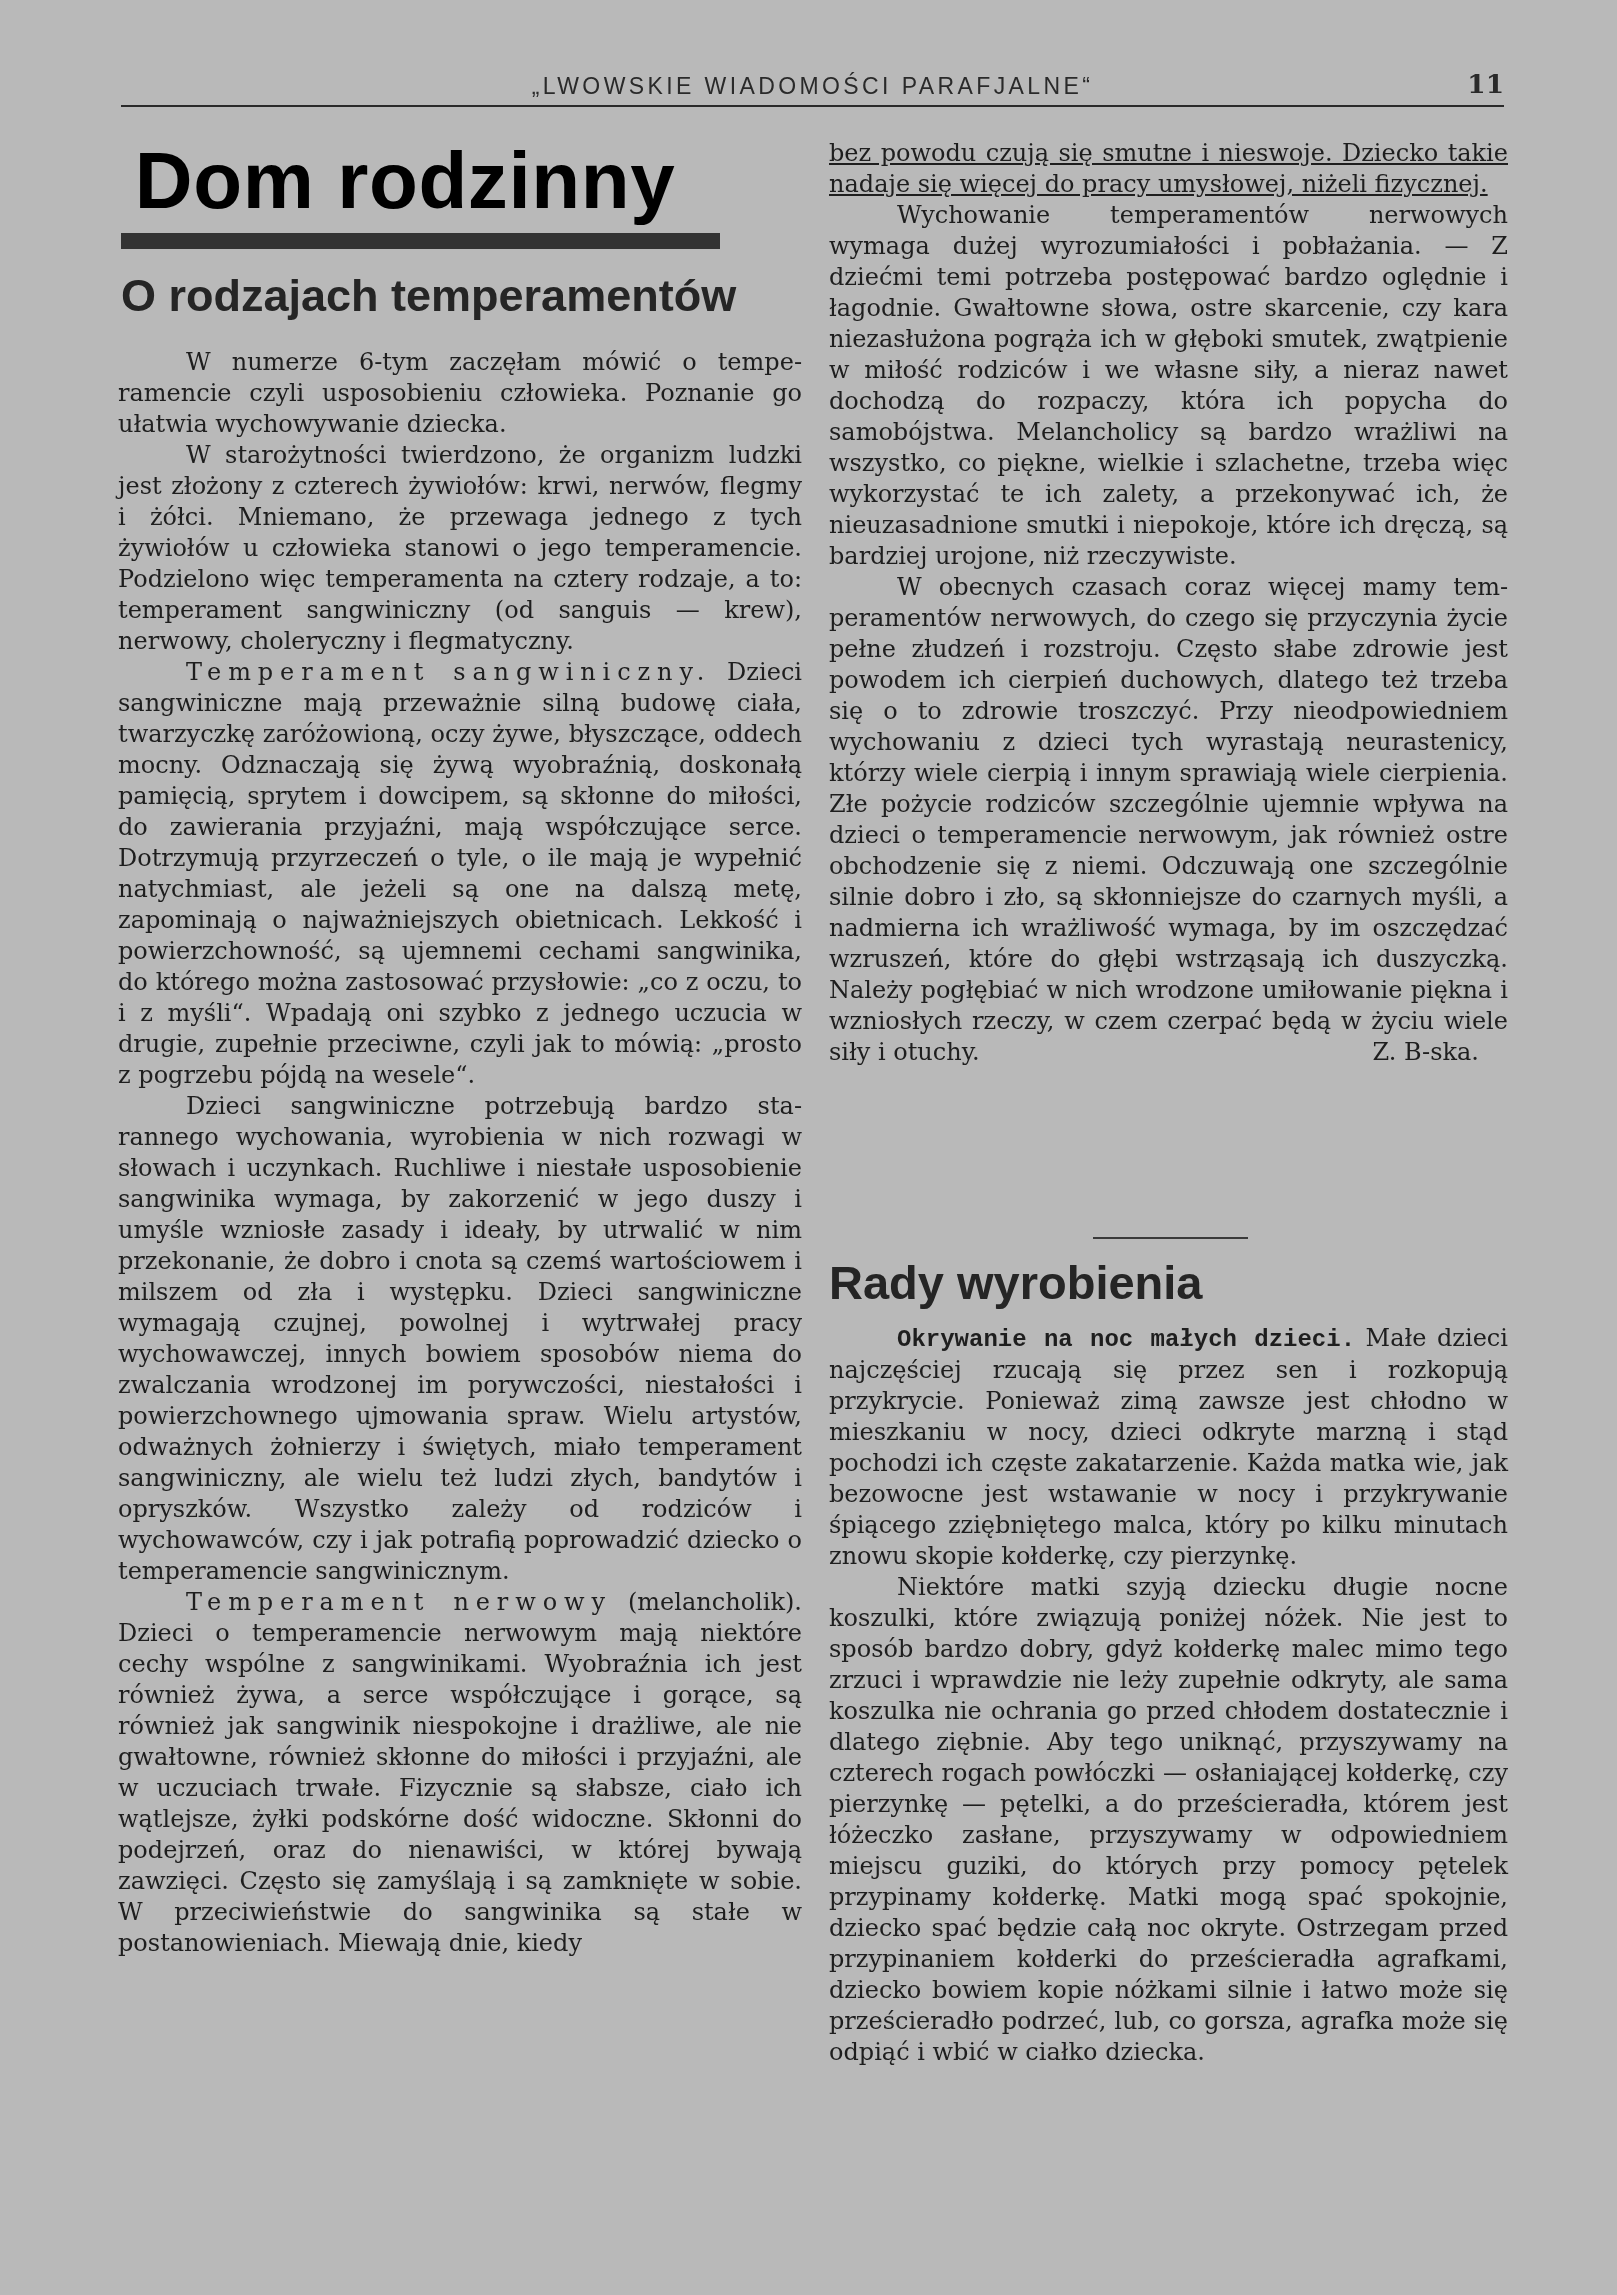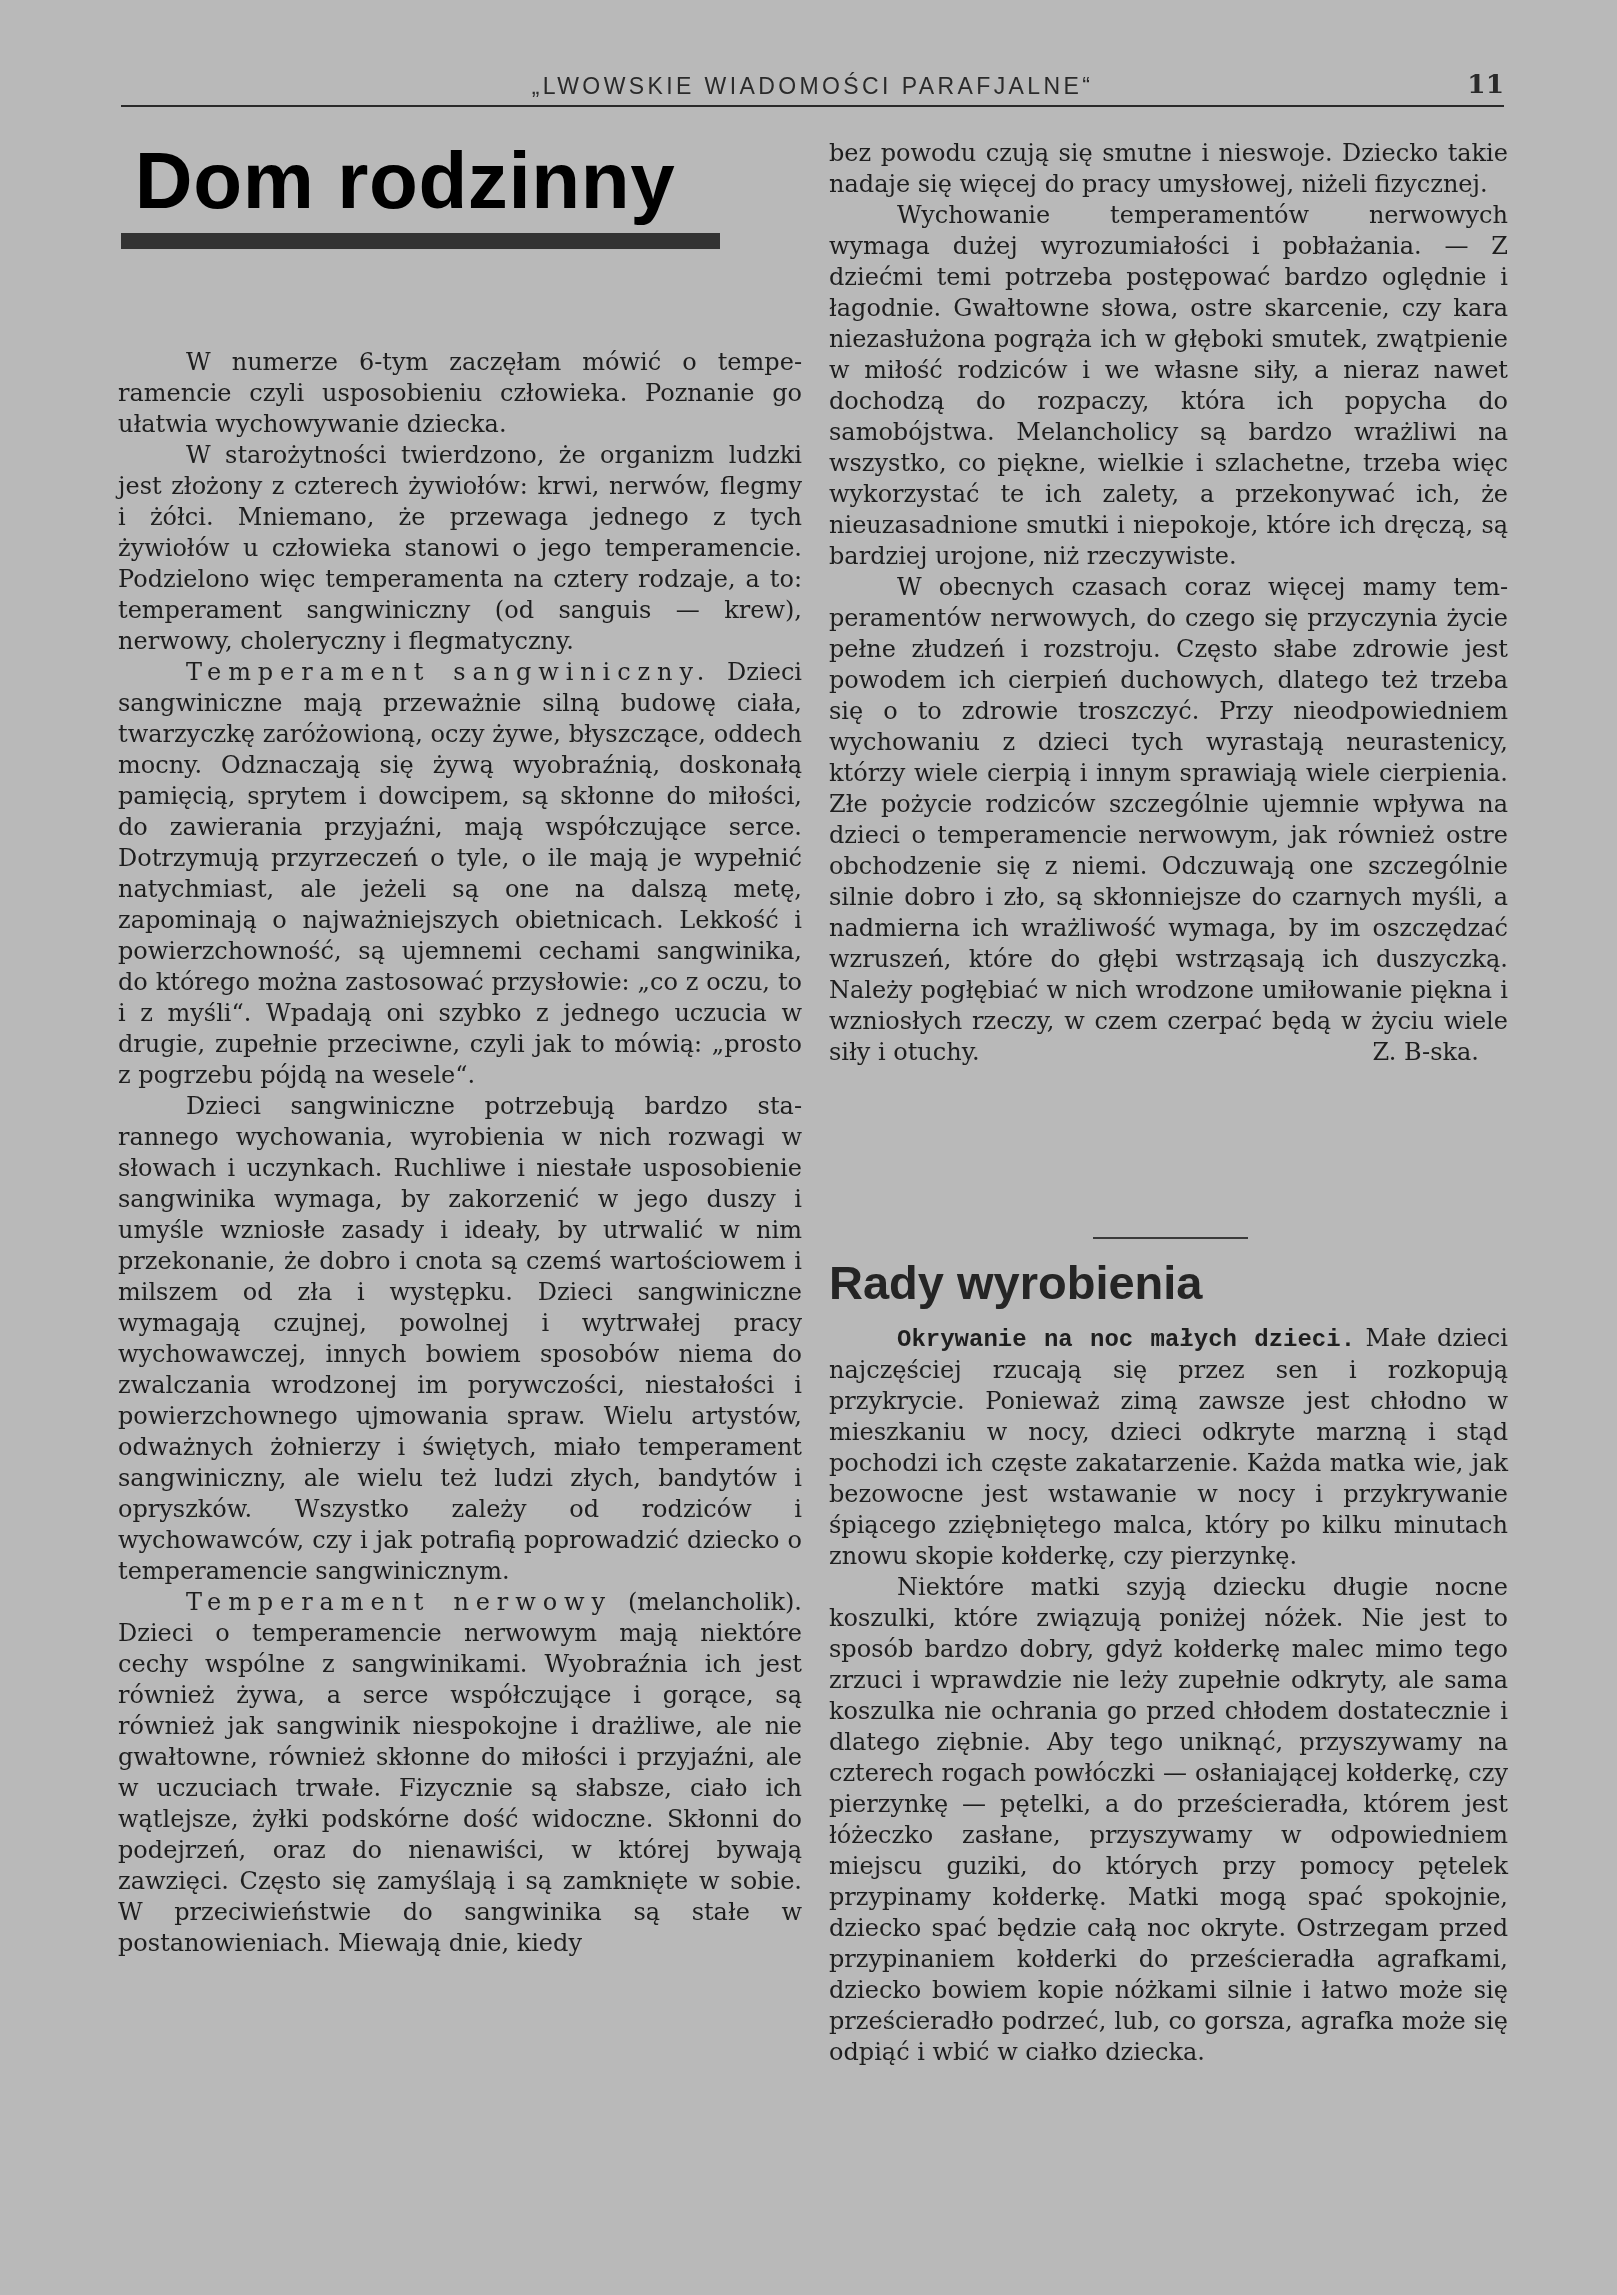--- a/index.html
+++ b/index.html
@@ -21,21 +21,21 @@
   .page-number {
     position:absolute; right:0; top:0; font-size:26.4px; font-weight:bold; color:#2a2a2a;
   }
   .col {
     position:absolute; font-size:24px; line-height:31px; text-align:justify;
     hyphens:manual;
   }
   .col-left { left:118px; top:347px; width:684px; }
   .col-right { left:829px; top:138px; width:679px; }
   .col p { margin:0; text-indent:68px; }
-  .col p.noindent { text-indent:0; }
+  .col p.noindent { text-indent:0;text-decoration:underline; }
   .spaced { letter-spacing:6.9px; }
   .bold-lead { font-weight:bold; font-family:Liberation Mono, monospace; }
   .title-block { position:absolute; left:121px; top:138px; width:689px; }
   .main-title {
     font-family:"Liberation Sans", sans-serif; font-weight:bold;
     font-size:80px; line-height:86px; margin:0 0 0 13.8px; color:#000000;
     letter-spacing:0.6px;
   }
   .title-bar {
     position:absolute; left:0; top:95px; width:599px; height:16px; background:#333;
@@ -60,20 +60,21 @@
 <body>
 
 <div class="page-header">
   <div class="running-title">„LWOWSKIE WIADOMOŚCI PARAFJALNE“</div>
   <div class="page-number">11</div>
 </div>
 
 <div class="title-block">
   <h1 class="main-title">Dom rodzinny</h1>
   <div class="title-bar"></div>
+  <h2 class="subtitle">O rodzajach temperamentów</h2>
 </div>
 
 <div class="col col-left">
   <p>W numerze 6-tym zaczęłam mówić o tempe­ramencie czyli usposobieniu człowieka. Poznanie go ułatwia wychowywanie dziecka.</p>
   <p>W starożytności twierdzono, że organizm ludzki jest złożony z czterech żywiołów: krwi, nerwów, flegmy i żółci. Mniemano, że przewaga jednego z tych żywiołów u człowieka stanowi o jego temperamencie. Podzielono więc tempera­menta na cztery rodzaje, a to: temperament san­gwiniczny (od sanguis — krew), nerwowy, cho­leryczny i flegmatyczny.</p>
   <p><span class="spaced">Temperament sangwiniczny.</span><span> Dzieci sangwiniczne mają przeważnie silną budowę cia­ła, twarzyczkę zaróżowioną, oczy żywe, błyszczą­ce, oddech mocny. Odznaczają się żywą wyobraź­nią, doskonałą pamięcią, sprytem i dowcipem, są skłonne do miłości, do zawierania przyjaźni, mają współczujące serce. Dotrzymują przyrze­czeń o tyle, o ile mają je wypełnić natychmiast, ale jeżeli są one na dalszą metę, zapominają o najważniejszych obietnicach. Lekkość i powierz­chowność, są ujemnemi cechami sangwinika, do którego można zastosować przysłowie: „co z o­czu, to i z myśli“. Wpadają oni szybko z jedne­go uczucia w drugie, zupełnie przeciwne, czyli jak to mówią: „prosto z pogrzebu pójdą na we­sele“.</span></p>
   <p>Dzieci sangwiniczne potrzebują bardzo sta­rannego wychowania, wyrobienia w nich rozwagi w słowach i uczynkach. Ruchliwe i niestałe u­sposobienie sangwinika wymaga, by zakorzenić w jego duszy i umyśle wzniosłe zasady i idea­ły, by utrwalić w nim przekonanie, że dobro i cnota są czemś wartościowem i milszem od zła i występku. Dzieci sangwiniczne wymagają czuj­nej, powolnej i wytrwałej pracy wychowawczej, innych bowiem sposobów niema do zwalczania wrodzonej im porywczości, niestałości i powierz­chownego ujmowania spraw. Wielu artystów, od­ważnych żołnierzy i świętych, miało tempera­ment sangwiniczny, ale wielu też ludzi złych, bandytów i opryszków. Wszystko zależy od ro­dziców i wychowawców, czy i jak potrafią po­prowadzić dziecko o temperamencie sangwinicz­nym.</p>
   <p><span class="spaced">Temperament nerwowy</span><span> (melancho­lik). Dzieci o temperamencie nerwowym mają niektóre cechy wspólne z sangwinikami. Wyob­raźnia ich jest również żywa, a serce współczu­jące i gorące, są również jak sangwinik niespo­kojne i drażliwe, ale nie gwałtowne, również skłonne do miłości i przyjaźni, ale w uczuciach trwałe. Fizycznie są słabsze, ciało ich wątlejsze, żyłki podskórne dość widoczne. Skłonni do po­dejrzeń, oraz do nienawiści, w której bywają zawzięci. Często się zamyślają i są zamknięte w sobie. W przeciwieństwie do sangwinika są stałe w postanowieniach. Miewają dnie, kiedy</span></p>
 </div>
 

